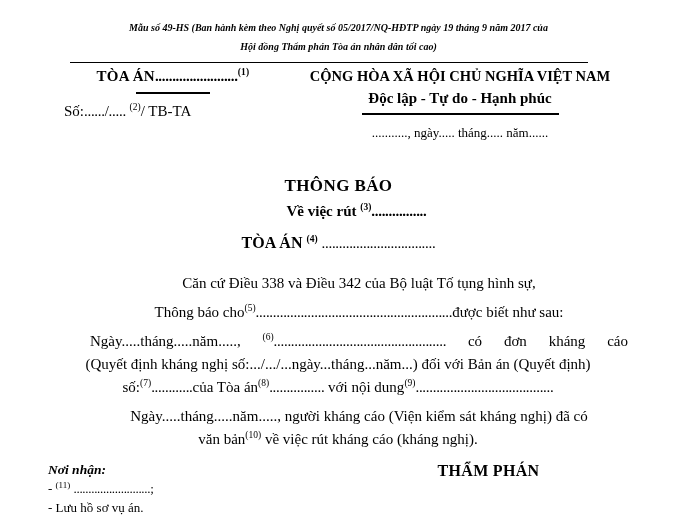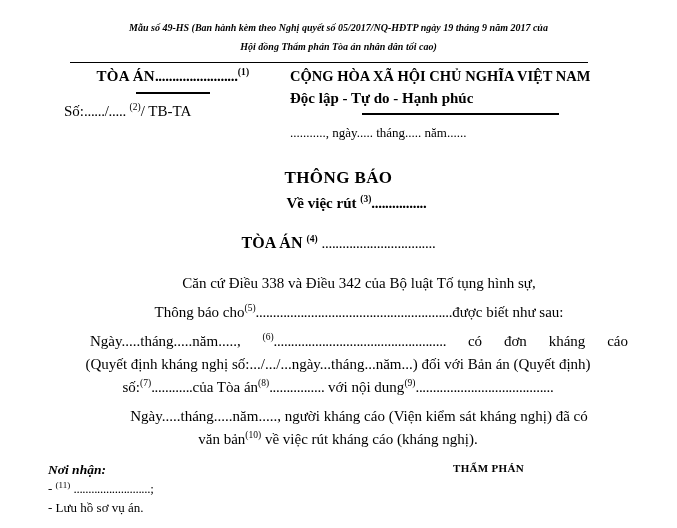--- a/index.html
+++ b/index.html
@@ -72,20 +72,21 @@
     padding-left: 16px;
     white-space: nowrap;
   }
 
   
   .hdr-right {
     position: absolute;
     top: 68px;
     left: 290px;
     width: 340px;
+    text-align: center;
   }
   .nation-line {
     font-size: 14.5px;
     font-weight: bold;
     white-space: nowrap;
   }
   .motto-line {
     font-size: 15px;
     font-weight: bold;
     margin-top: 5px;
@@ -99,21 +100,21 @@
   }
   .date-line {
     margin-top: 10px;
     font-size: 13px;
     white-space: nowrap;
   }
 
   
   .title-block {
     position: absolute;
-    top: 168px;
+    top: 176px;
     left: 0;
     width: 677px;
     text-align: center;
   }
   .title-main {
     font-size: 17px;
     font-weight: bold;
     letter-spacing: 0.4px;
   }
   .title-sub {
@@ -184,21 +185,21 @@
   }
   .recip-item sup { font-size: 9px; }
   .signature {
     position: absolute;
     top: 0;
     left: 300px;
     width: 281px;
     text-align: center;
   }
   .sig-title {
-    font-size: 11px;
+    font-size: 16px;
     font-weight: bold;
     letter-spacing: 0.3px;
   }
   .sig-note {
     font-size: 13px;
     font-style: italic;
     margin-top: 4px;
   }
 </style>
 </head>

